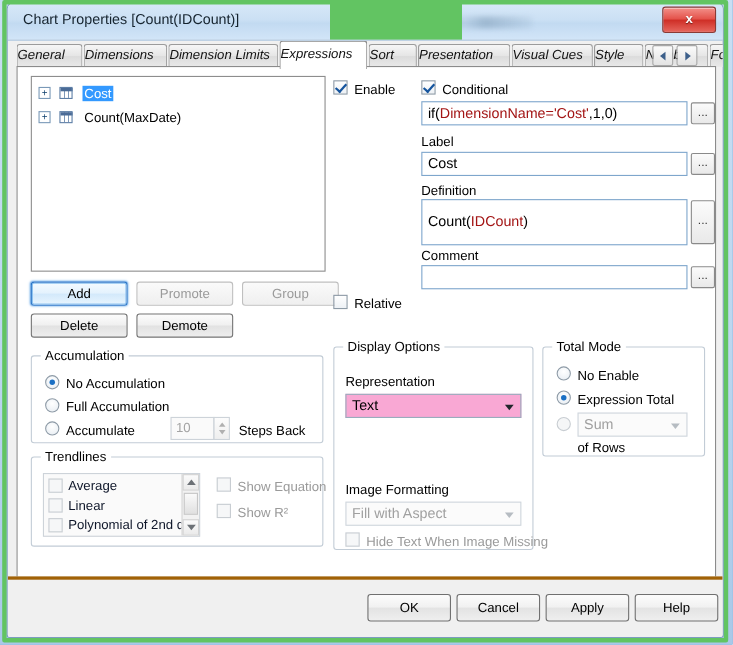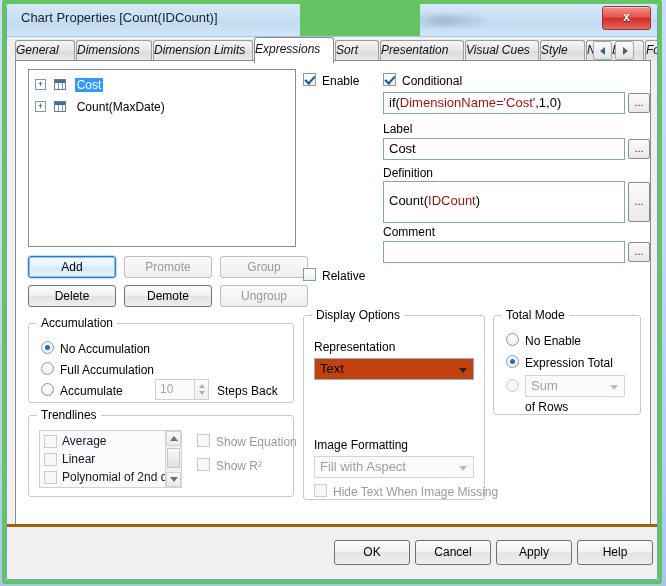--- a/index.html
+++ b/index.html
@@ -192,21 +192,21 @@
   .ell{
     position:absolute;width:22px;height:20px;
     border:1px solid #8a8a8a;border-radius:2px;box-sizing:border-box;
     background:linear-gradient(180deg,#fbfbfb,#e9e9e9);
     font-size:11px;color:#333;text-align:center;line-height:16px;
     cursor:pointer;
   }
   .ell.tall{height:40px;line-height:36px;}
   .combo{
     position:absolute;height:22px;box-sizing:border-box;
-    border:1px solid #9aacbd;background:#c2410c;
+    border:1px solid #9aacbd;background:#f9a8d4;
     font-size:13px;line-height:20px;padding:0 18px 0 5px;
     white-space:nowrap;overflow:hidden;cursor:pointer;
   }
   .combo.disabled{color:#a0a0a0;border-color:#cfd6dd;background:#fbfbfb;cursor:default;}
   .combo .arrow{
     position:absolute;right:6px;top:9px;width:0;height:0;
     border-left:4px solid transparent;border-right:4px solid transparent;
     border-top:5px solid #21262b;
   }
   .combo.disabled .arrow{border-top-color:#b6bcc2;}
@@ -303,21 +303,20 @@
           <span class="grid-icon"></span>
           <span class="tree-label">Count(MaxDate)</span>
         </div>
       </div>
 
       <div class="btn focused" style="left:12px;top:195px;width:88px;">Add</div>
       <div class="btn disabled" style="left:108px;top:195px;width:88px;">Promote</div>
       <div class="btn" style="left:12px;top:224px;width:88px;">Delete</div>
       <div class="btn disabled" style="left:204px;top:195px;width:88px;">Group</div>
       <div class="btn" style="left:108px;top:224px;width:88px;">Demote</div>
-      <div class="btn disabled" style="left:204px;top:224px;width:88px;">Ungroup</div>
 
       <div class="group" style="left:12px;top:262px;width:266px;height:80px;">
         <span class="legend">Accumulation</span>
         <span class="radio checked" style="left:12px;top:17px;"></span>
         <span class="lbl" style="left:31px;top:18px;">No Accumulation</span>
         <span class="radio" style="left:12px;top:38px;"></span>
         <span class="lbl" style="left:31px;top:39px;">Full Accumulation</span>
         <span class="radio" style="left:12px;top:59px;"></span>
         <span class="lbl" style="left:31px;top:60px;">Accumulate</span>
         <span class="spin" style="left:126px;top:55px;">10</span>

